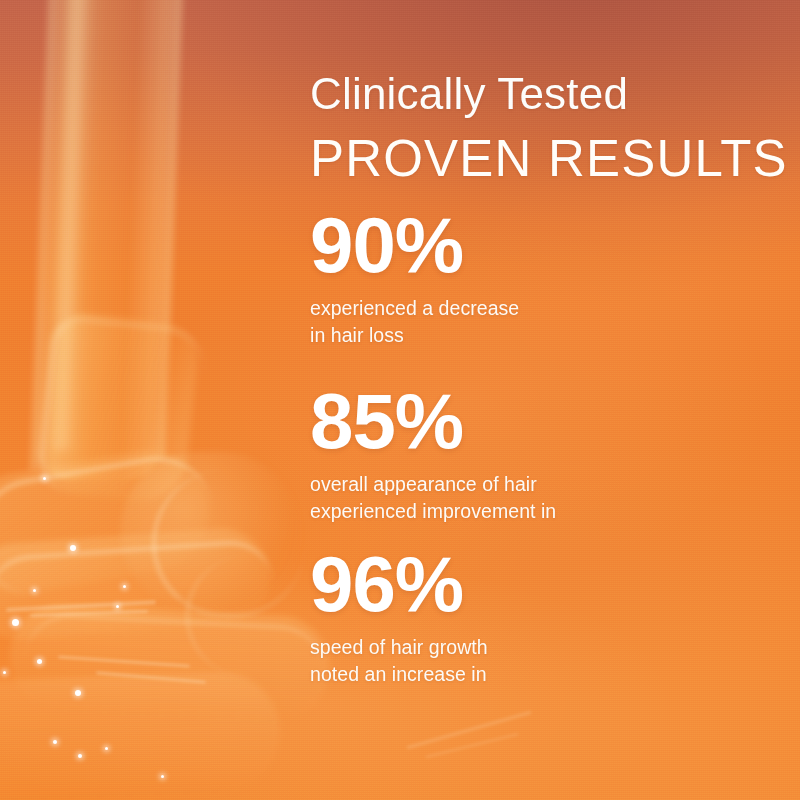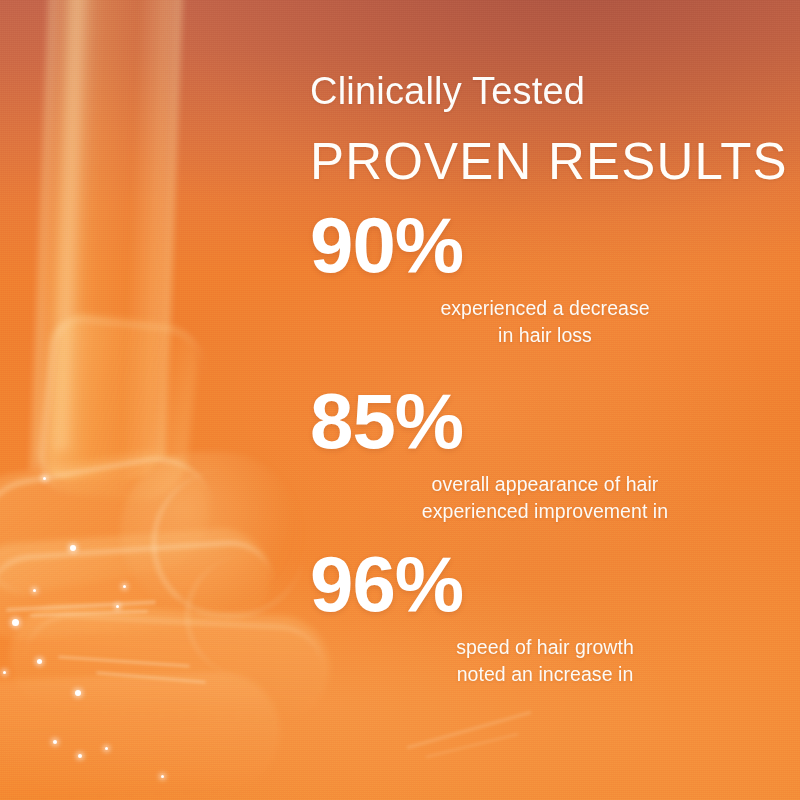--- a/index.html
+++ b/index.html
@@ -160,27 +160,27 @@
   
   .content{
     position:absolute;
     left:310px;top:0;
     width:470px;height:800px;
     color:#ffffff;
   }
 
   .headline{position:absolute;left:0;top:72px;width:470px;}
   .headline .line1{
-    font-size:38px;font-weight:300;line-height:1;
+    font-size:44px;font-weight:300;line-height:1;
     letter-spacing:.2px;color:#fdfdfb;
     text-shadow:0 1px 3px rgba(140,60,30,.18);
     white-space:nowrap;
   }
   .headline .line2{
-    margin-top:26px;
+    margin-top:17px;
     font-size:51px;font-weight:400;line-height:1;
     letter-spacing:1.2px;color:#fffefa;
     text-shadow:0 1px 3px rgba(140,60,30,.18);
     white-space:nowrap;
   }
 
   .stat{position:absolute;left:0;width:470px;}
   .stat-1{top:208px;}
   .stat-2{top:384px;}
   .stat-3{top:547px;}
@@ -188,21 +188,20 @@
   .stat-number{
     font-size:78px;font-weight:800;line-height:.96;
     letter-spacing:-1px;color:#ffffff;
     text-shadow:0 2px 5px rgba(150,66,28,.20);
   }
   .stat-desc{
     margin-top:12px;
     font-size:19.5px;font-weight:300;line-height:1.38;
     letter-spacing:.05px;color:#fdfbf7;
     text-shadow:0 1px 3px rgba(150,70,30,.20);
-    text-align:center;
   }
   .stat-desc span{display:block;white-space:nowrap;}
 
   
   .grain{
     position:absolute;inset:0;pointer-events:none;opacity:.055;
     background-image:
       repeating-linear-gradient(0deg, rgba(255,255,255,.5) 0 1px, rgba(0,0,0,.5) 1px 2px),
       repeating-linear-gradient(90deg, rgba(255,255,255,.5) 0 1px, rgba(0,0,0,.5) 1px 2px);
     mix-blend-mode:overlay;

